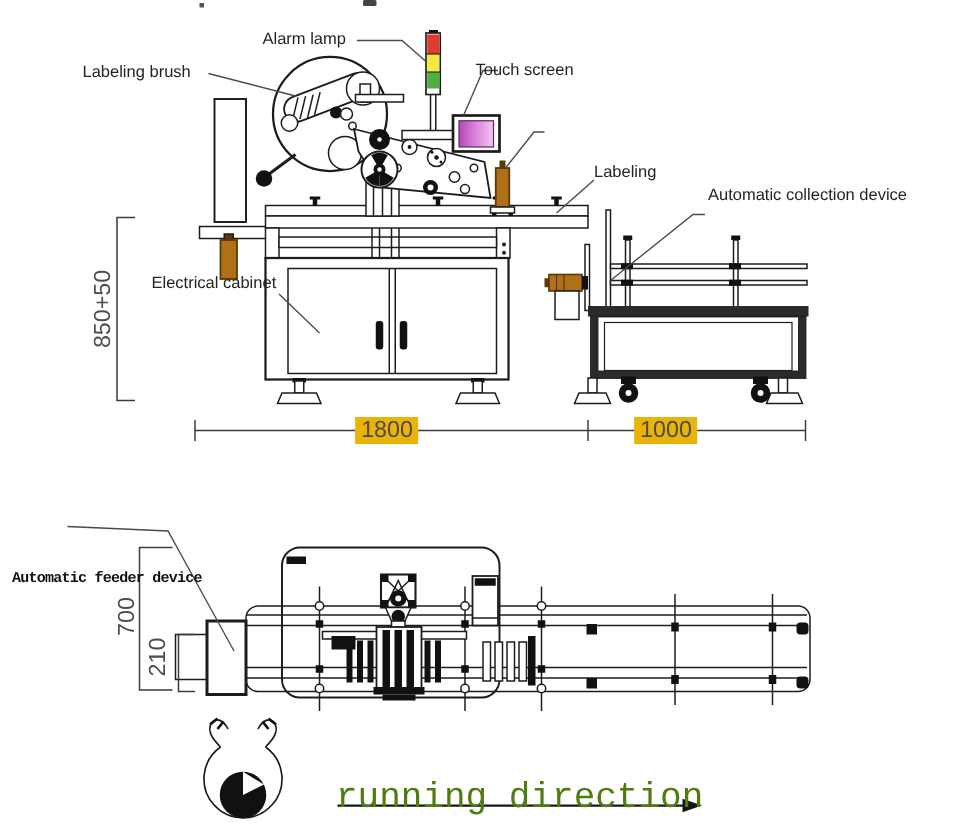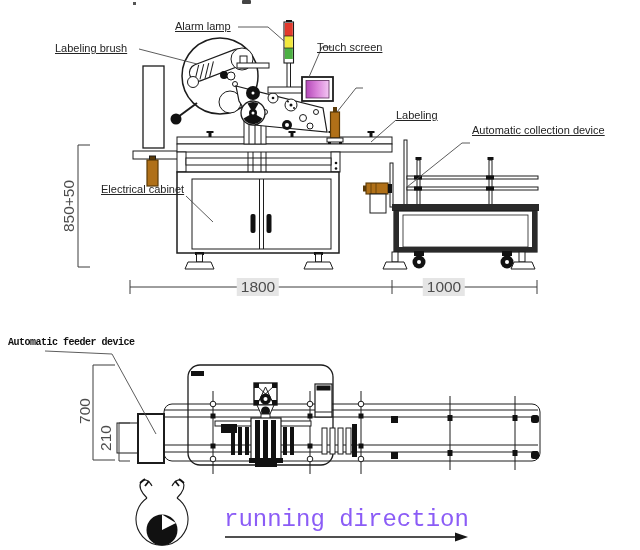--- a/index.html
+++ b/index.html
@@ -1,26 +1,26 @@
 <!DOCTYPE html>
 <html style="--line: #1c1c1c; --leader: #4a4a4a; --dim_text: #4d4d4d; --lamp_red: #e23a2d; --lamp_yellow: #f2e83e; --lamp_green: #4cb043; --screen_magenta_dark: #b348b8; --screen_magenta_mid: #d87fd8; --screen_magenta_light: #f3c6f3; --cylinder_brown: #b07018; --cylinder_brown_dark: #5a3a08; --ink: #111111;"><head>
 <meta charset="utf-8">
 <style>
   html,body{margin:0;padding:0;background:#fff;}
   #stage{position:relative;width:640px;height:550px;background:#fff;overflow:hidden;
          font-family:"Liberation Sans",sans-serif;}
   #stage svg{position:absolute;left:0;top:0;}
-  .lbl{position:absolute;font:11px "Liberation Sans",sans-serif;color:#242424;white-space:nowrap;text-decoration:underline;}
+  .lbl{position:absolute;font:11px "Liberation Sans",sans-serif;color:#242424;white-space:nowrap;}
   .dim{position:absolute;font:15.5px "Liberation Sans",sans-serif;color:#4d4d4d;white-space:nowrap;
        transform:translate(-50%,-50%);}
-  .dim.hbg{background:#e5e5e5;padding:0 4px;}
+  .dim.hbg{background:#eab308;padding:0 4px;}
   .dim.rot{transform:translate(-50%,-50%) rotate(-90deg);}
   .mono-lbl{position:absolute;font:bold 10px "Liberation Mono",monospace;letter-spacing:-0.5px;
-            color:#101010;white-space:nowrap;}
-  .run-dir{position:absolute;font:24px "Liberation Mono",monospace;color:#8b5cf6;white-space:nowrap;}
+            color:#101010;white-space:nowrap;margin-top:44px;}
+  .run-dir{position:absolute;font:24px "Liberation Mono",monospace;color:#4d7c0f;white-space:nowrap;margin-top:13px;}
 </style>
 </head>
 <body>
 
 <div id="stage">
 
 <svg width="640" height="550" viewBox="0 0 640 550">
   <defs>
     <linearGradient id="scr" x1="0" y1="0" x2="1" y2="0">
       <stop offset="0" stop-color="var(--screen_magenta_dark,#b348b8)"></stop>

